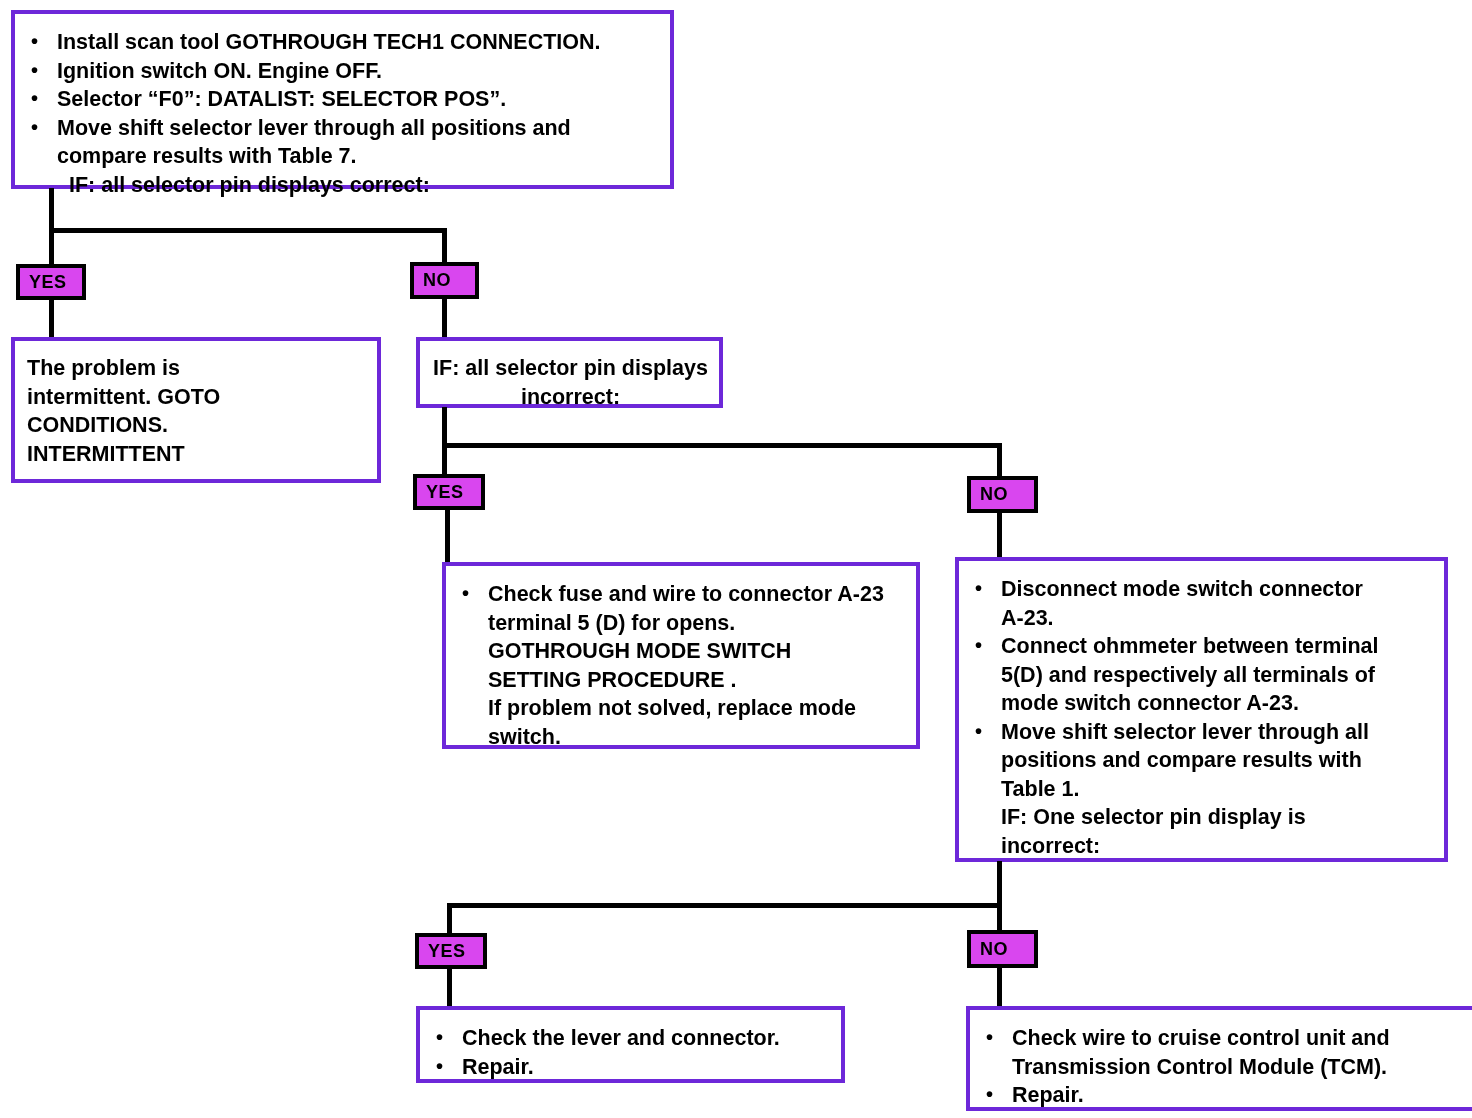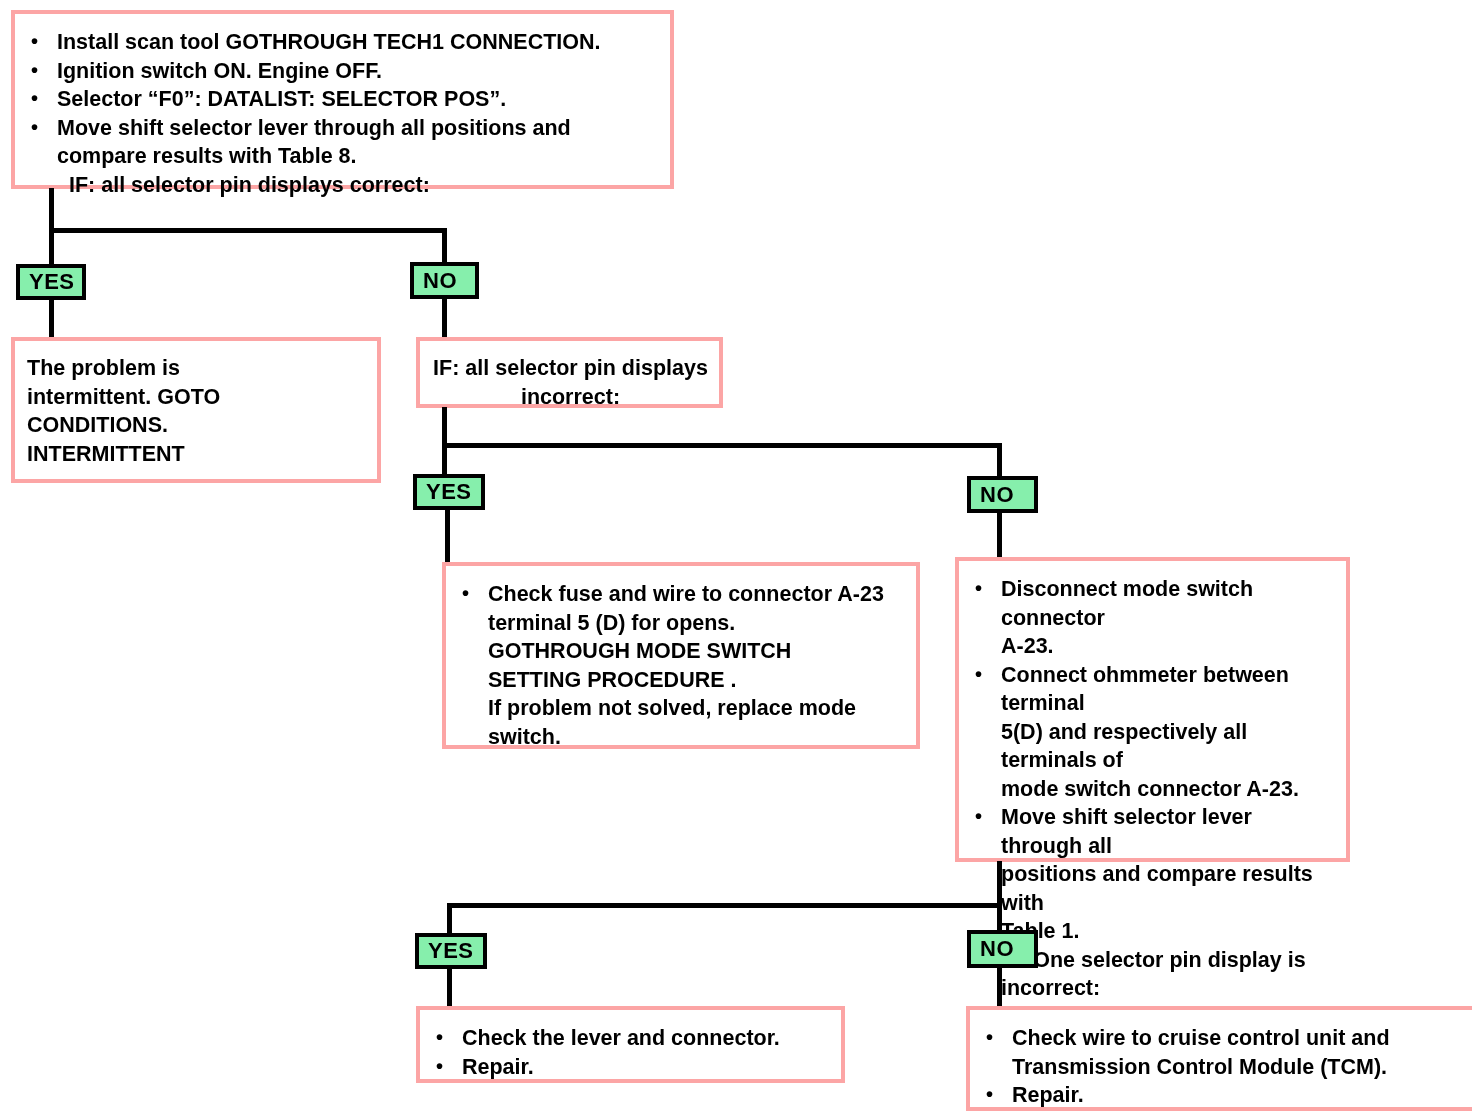--- a/index.html
+++ b/index.html
@@ -12,29 +12,29 @@
     width: 1472px;
     height: 1118px;
     background: #ffffff;
     font-family: "Liberation Sans", sans-serif;
     color: #000000;
     overflow: hidden;
   }
   .node {
     position: absolute;
     box-sizing: border-box;
-    border: 4px solid #fca5a5;
+    border: 4px solid #6d28d9;
     background: #ffffff;
   }
   .tag {
     position: absolute;
     box-sizing: border-box;
     border: 4px solid #000000;
-    background: #86efac;
-    font-size: 22px;
+    background: #d946ef;
+    font-size: 18px;
     font-weight: 700;
     letter-spacing: 0.5px;
     display: flex;
     align-items: center;
     padding-left: 9px;
   }
   .line-v {
     position: absolute;
     background: #000000;
     width: 5px;
@@ -86,21 +86,21 @@
     white-space: pre-line;
   }
   .pad-a { padding: 14px 10px 10px 8px; }
   .pad-b { padding: 13px 10px 10px 12px; }
   .b { font-weight: 900; }
   
   #node-main       { left: 11px;   top: 10px;   width: 663px;  height: 179px; }
   #node-intermittent { left: 11px; top: 337px;  width: 370px;  height: 146px; }
   #node-if-incorrect { left: 416px; top: 337px; width: 307px;  height: 71px; text-align: center; }
   #node-check-fuse { left: 442px;  top: 562px;  width: 478px;  height: 187px; }
-  #node-disconnect { left: 955px;  top: 557px;  width: 395px;  height: 305px; }
+  #node-disconnect { left: 955px;  top: 557px;  width: 493px;  height: 305px; }
   #node-check-wire { left: 416px;  top: 1006px; width: 429px;  height: 77px; }
   #node-cruise     { left: 966px;  top: 1006px; width: 562px;  height: 105px; }
   
   #tag-yes-1 { left: 16px;  top: 264px; width: 70px; height: 36px; }
   #tag-no-1  { left: 410px; top: 262px; width: 69px; height: 37px; }
   #tag-yes-2 { left: 413px; top: 474px; width: 72px; height: 36px; }
   #tag-no-2  { left: 967px; top: 476px; width: 71px; height: 37px; }
   #tag-yes-3 { left: 415px; top: 933px; width: 72px; height: 36px; }
   #tag-no-3  { left: 967px; top: 930px; width: 71px; height: 38px; }
 </style>
@@ -108,21 +108,21 @@
 <body>
 
 <div id="canvas">
 
   <div class="node pad-a" id="node-main">
     <ul class="blist">
       <li><span>Install scan tool GOTHROUGH TECH1 CONNECTION.</span></li>
       <li><span>Ignition switch ON.  Engine OFF.</span></li>
       <li><span>Selector “F0”: DATALIST: SELECTOR POS”.</span></li>
       <li><span>Move shift selector lever through all positions and
-compare results with Table 8.</span></li>
+compare results with Table 7.</span></li>
       <li class="nobullet"><span>IF:  all selector pin displays correct:</span></li>
     </ul>
   </div>
 
   <div class="line-v" style="left:49px; top:188px; height:78px;"></div>
   <div class="line-h" style="left:49px; top:228px; width:398px;"></div>
   <div class="line-v" style="left:442px; top:228px; height:38px;"></div>
 
   <div class="tag" id="tag-yes-1">
       <span>YES</span>

